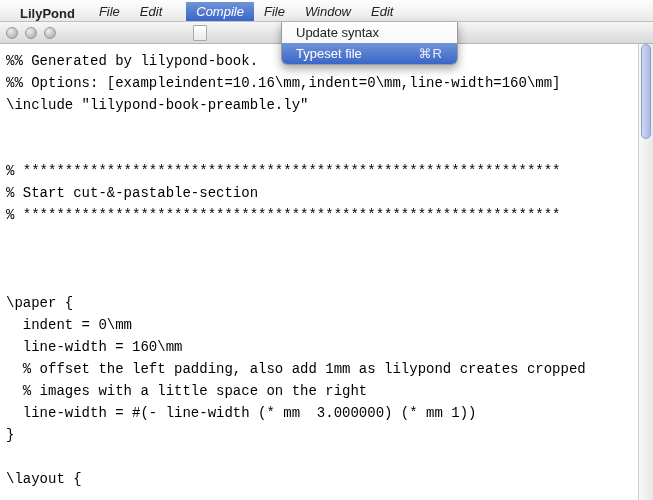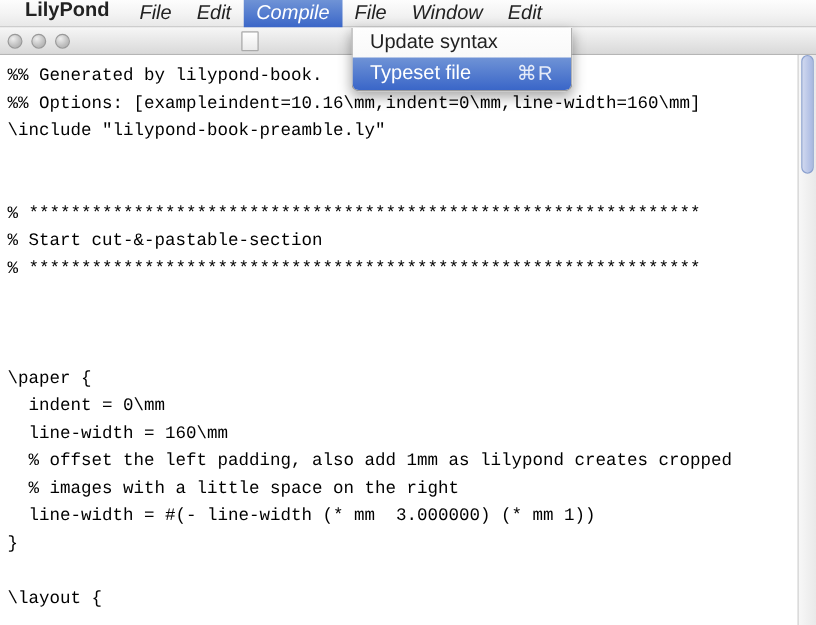--- a/index.html
+++ b/index.html
@@ -9,36 +9,37 @@
     background: #fff;
     font-family: "Lucida Grande", "Helvetica Neue", Arial, sans-serif;
     overflow: hidden;
     position: relative;
   }
   .menubar {
     height: 22px;
     background: linear-gradient(to bottom, #fdfdfd 0%, #f4f4f4 50%, #e8e8e8 100%);
     border-bottom: 1px solid #bfbfbf;
     display: flex;
-    align-items: flex-start;
+    align-items: flex-end;
     padding: 0 8px;
-    font-size: 16px;
+    font-size: 13px;
     color: #222;
   }
   .apple-logo { font-size: 15px; margin-right: 12px; }
   .app-name { font-weight: bold; margin-right: 14px; }
   .menu-item {
     padding: 2px 10px;
     cursor: default;
     border-radius: 0;
     font-style: italic;
   }
   .menu-item.open {
     background: linear-gradient(to bottom, #6f93d6 0%, #3a66c8 100%);
     color: #fff;
+    margin-left: 14px;
   }
   .titlebar {
     height: 22px;
     background: linear-gradient(to bottom, #f6f6f6 0%, #d9d9d9 100%);
     border-bottom: 1px solid #b5b5b5;
     display: flex;
     align-items: center;
     padding: 0 6px;
     position: relative;
   }
@@ -62,21 +63,21 @@
     top: 22px;
     left: 281px;
     width: 177px;
     background: linear-gradient(to bottom, #fefefe 0%, #f3f3f3 100%);
     border: 1px solid #9a9a9a;
     border-top: none;
     box-shadow: 0 4px 10px rgba(0,0,0,0.35);
     border-radius: 0 0 6px 6px;
     overflow: hidden;
     z-index: 10;
-    font-size: 16px;
+    font-size: 13px;
   }
   .dropdown-item {
     padding: 3px 14px;
     display: flex;
     justify-content: space-between;
     align-items: center;
     color: #222;
   }
   .dropdown-item.hl {
     background: linear-gradient(to bottom, #6f93d6 0%, #3a66c8 100%);

